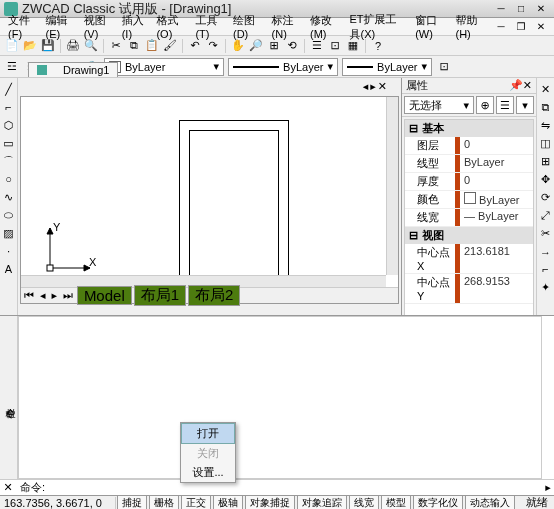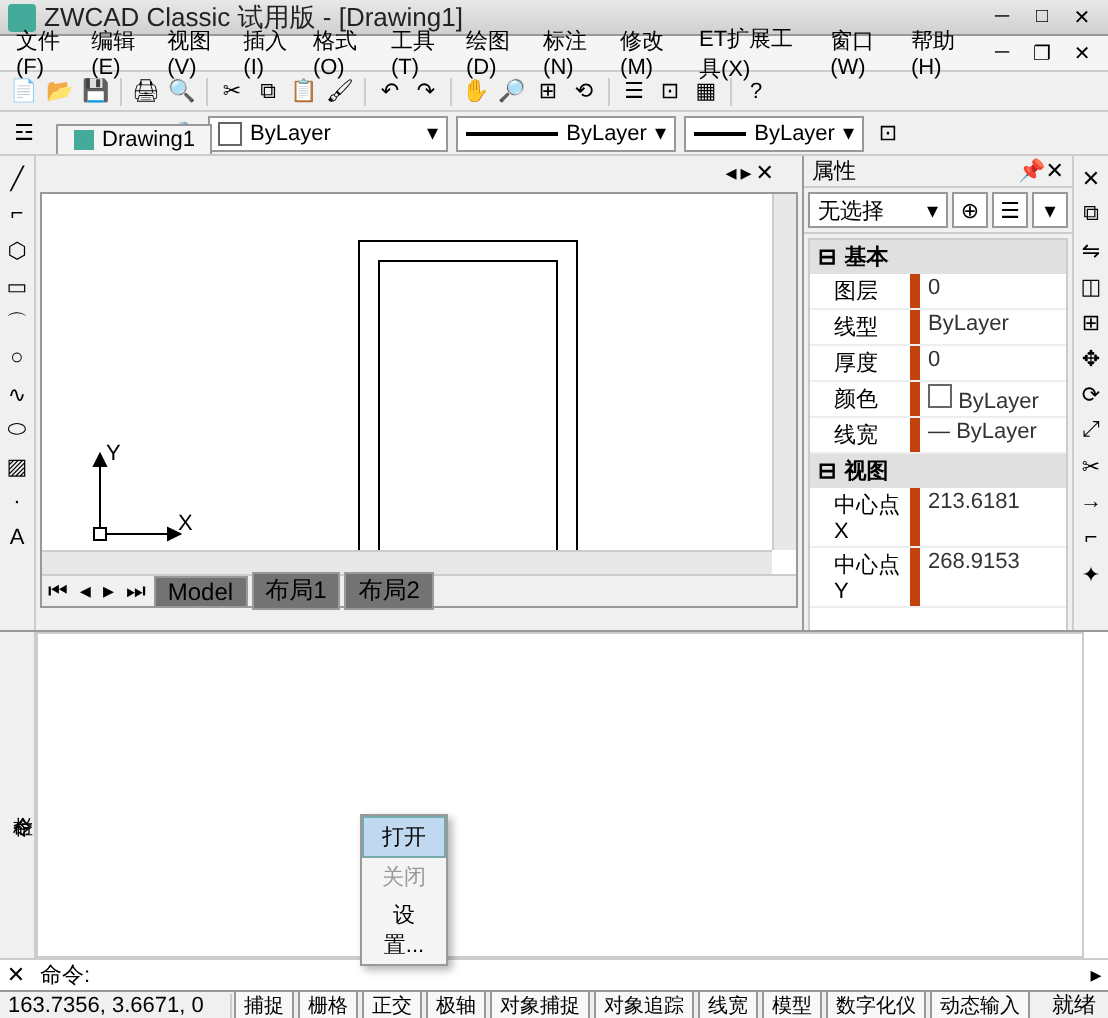--- a/index.html
+++ b/index.html
@@ -13,30 +13,30 @@
 .menuitem { padding: 1px 4px; cursor: pointer; font-size: 11px; }
 .toolbar { background: #f0f0f0; height: 20px; display: flex; align-items: center; padding: 0 4px; border-bottom: 1px solid #ccc; gap: 2px; }
 .tbtn { width: 16px; height: 16px; border: 1px solid transparent; display: flex; align-items: center; justify-content: center; cursor: pointer; }
 .sep { width: 1px; height: 14px; background: #ccc; margin: 0 2px; }
 .toolbar2 { background: #f0f0f0; height: 22px; display: flex; align-items: center; padding: 0 4px; border-bottom: 1px solid #ccc; gap: 4px; }
 .layerdrop { height: 18px; border: 1px solid #999; background: #fff; padding: 0 4px; display: flex; align-items: center; gap: 4px; font-size: 11px; }
 .main { display: flex; height: 380px; }
 .lefttools { width: 18px; background: #f0f0f0; border-right: 1px solid #ccc; display: flex; flex-direction: column; padding-top: 2px; }
 .ltbtn { width: 16px; height: 16px; margin: 1px auto; cursor: pointer; display: flex; align-items: center; justify-content: center; }
 .drawarea { flex: 1; background: #fff; position: relative; border: 1px solid #999; margin: 2px; }
-.drawtab { position: absolute; top: -16px; left: 10px; background: #f5f5f5; border: 1px solid #999; border-bottom: none; padding: 1px 8px; font-size: 11px; display: flex; align-items: center; gap: 4px; }
+.drawtab { position: absolute; top: -16px; left: 10px; background: #f5f5f5; border: 1px solid #999; border-bottom: none; padding: 1px 8px; font-size: 11px; display: flex; align-items: center; gap: 16px; }
 .drawtab .dtlogo { width: 10px; height: 10px; background: #4a9; }
 .canvas { position: absolute; inset: 18px; }
 .rect1 { position: absolute; left: 140px; top: 5px; width: 110px; height: 175px; border: 1px solid #000; }
 .rect2 { position: absolute; left: 150px; top: 15px; width: 90px; height: 155px; border: 1px solid #000; }
 .ucs { position: absolute; left: 6px; bottom: 10px; }
 .ucs svg { overflow: visible; }
 .navbtns { position: absolute; bottom: 0; left: 0; height: 16px; display: flex; align-items: center; font-size: 10px; background: #f0f0f0; border-top: 1px solid #ccc; width: 100%; }
 .navbtn { padding: 0 3px; cursor: pointer; }
-.modeltab { padding: 0 6px; border: 1px solid #999; background: #737373; margin: 0 1px; font-size: 12px; }
+.modeltab { padding: 0 6px; border: 1px solid #999; background: #4d7c0f; margin: 0 1px; font-size: 15px; }
 .scrollh { position: absolute; bottom: 16px; left: 0; right: 12px; height: 12px; background: #e8e8e8; border-top: 1px solid #ccc; }
 .scrollv { position: absolute; top: 0; right: 0; bottom: 28px; width: 12px; background: #e8e8e8; border-left: 1px solid #ccc; }
 .tabctrl { position: absolute; top: 2px; right: 14px; display: flex; gap: 2px; font-size: 10px; }
 .sidepanel { width: 135px; background: #f0f0f0; border-left: 1px solid #999; display: flex; flex-direction: column; }
 .sidehdr { height: 16px; display: flex; align-items: center; padding: 0 4px; font-size: 11px; border-bottom: 1px solid #ccc; }
 .sidehdr .sp { flex: 1; }
 .sidectrl { display: flex; padding: 2px; gap: 2px; border-bottom: 1px solid #ccc; }
 .seldrop { flex: 1; height: 18px; border: 1px solid #999; background: #fff; padding: 0 4px; display: flex; align-items: center; justify-content: space-between; font-size: 11px; }
 .sidebtn { width: 18px; height: 18px; border: 1px solid #999; background: #fff; display: flex; align-items: center; justify-content: center; cursor: pointer; }
 .proplist { flex: 1; overflow-y: auto; background: #fff; border: 1px solid #ccc; margin: 2px; font-size: 10px; }
@@ -45,21 +45,21 @@
 .propk { width: 55px; padding: 1px 4px 1px 12px; border-right: 5px solid #c2410c; }
 .propv { flex: 1; padding: 1px 4px; color: #333; }
 .righttools { width: 18px; background: #f0f0f0; border-left: 1px solid #ccc; display: flex; flex-direction: column; padding-top: 2px; }
 .cmdarea { position: absolute; bottom: 14px; left: 0; right: 0; height: 180px; background: #fff; border-top: 1px solid #999; }
 .cmdscroll { position: absolute; top: 0; bottom: 16px; left: 18px; right: 12px; background: #fff; border: 1px solid #ccc; }
 .cmdline { position: absolute; bottom: 0; left: 0; right: 0; height: 16px; display: flex; align-items: center; border-top: 1px solid #ccc; background: #fff; }
 .cmdx { width: 16px; text-align: center; cursor: pointer; }
 .cmdprompt { padding: 0 4px; }
 .cmdinput { flex: 1; border: none; outline: none; height: 14px; font-size: 11px; }
 .cmdvert { position: absolute; left: 0; top: 0; bottom: 16px; width: 18px; background: #f0f0f0; border-right: 1px solid #ccc; writing-mode: vertical-rl; text-align: center; font-size: 10px; padding-top: 4px; }
-.ctxmenu { position: absolute; left: 180px; bottom: 26px; width: 44px; background: #f5f5f5; border: 1px solid #999; box-shadow: 2px 2px 4px rgba(0,0,0,.3); }
+.ctxmenu { position: absolute; left: 180px; bottom: 26px; width: 56px; background: #f5f5f5; border: 1px solid #999; box-shadow: 2px 2px 4px rgba(0,0,0,.3); }
 .ctxitem { padding: 2px 8px; font-size: 11px; cursor: pointer; text-align: center; }
 .ctxitem.hl { background: #c0d8f0; border: 1px solid #7aa; }
 .ctxitem.dis { color: #999; }
 .statusbar { position: absolute; bottom: 0; left: 0; right: 0; height: 14px; background: #f0f0f0; border-top: 1px solid #999; display: flex; align-items: center; font-size: 10px; }
 .coords { width: 116px; padding: 0 4px; border-right: 1px solid #ccc; }
 .stbtn { padding: 0 4px; border: 1px solid #999; margin: 0 1px; cursor: pointer; background: #f8f8f8; font-size: 10px; }
 .colorbox { width: 12px; height: 12px; border: 1px solid #666; display: inline-block; }
 .linepreview { width: 60px; height: 2px; background: #000; display: inline-block; }
 </style>
 </head>

